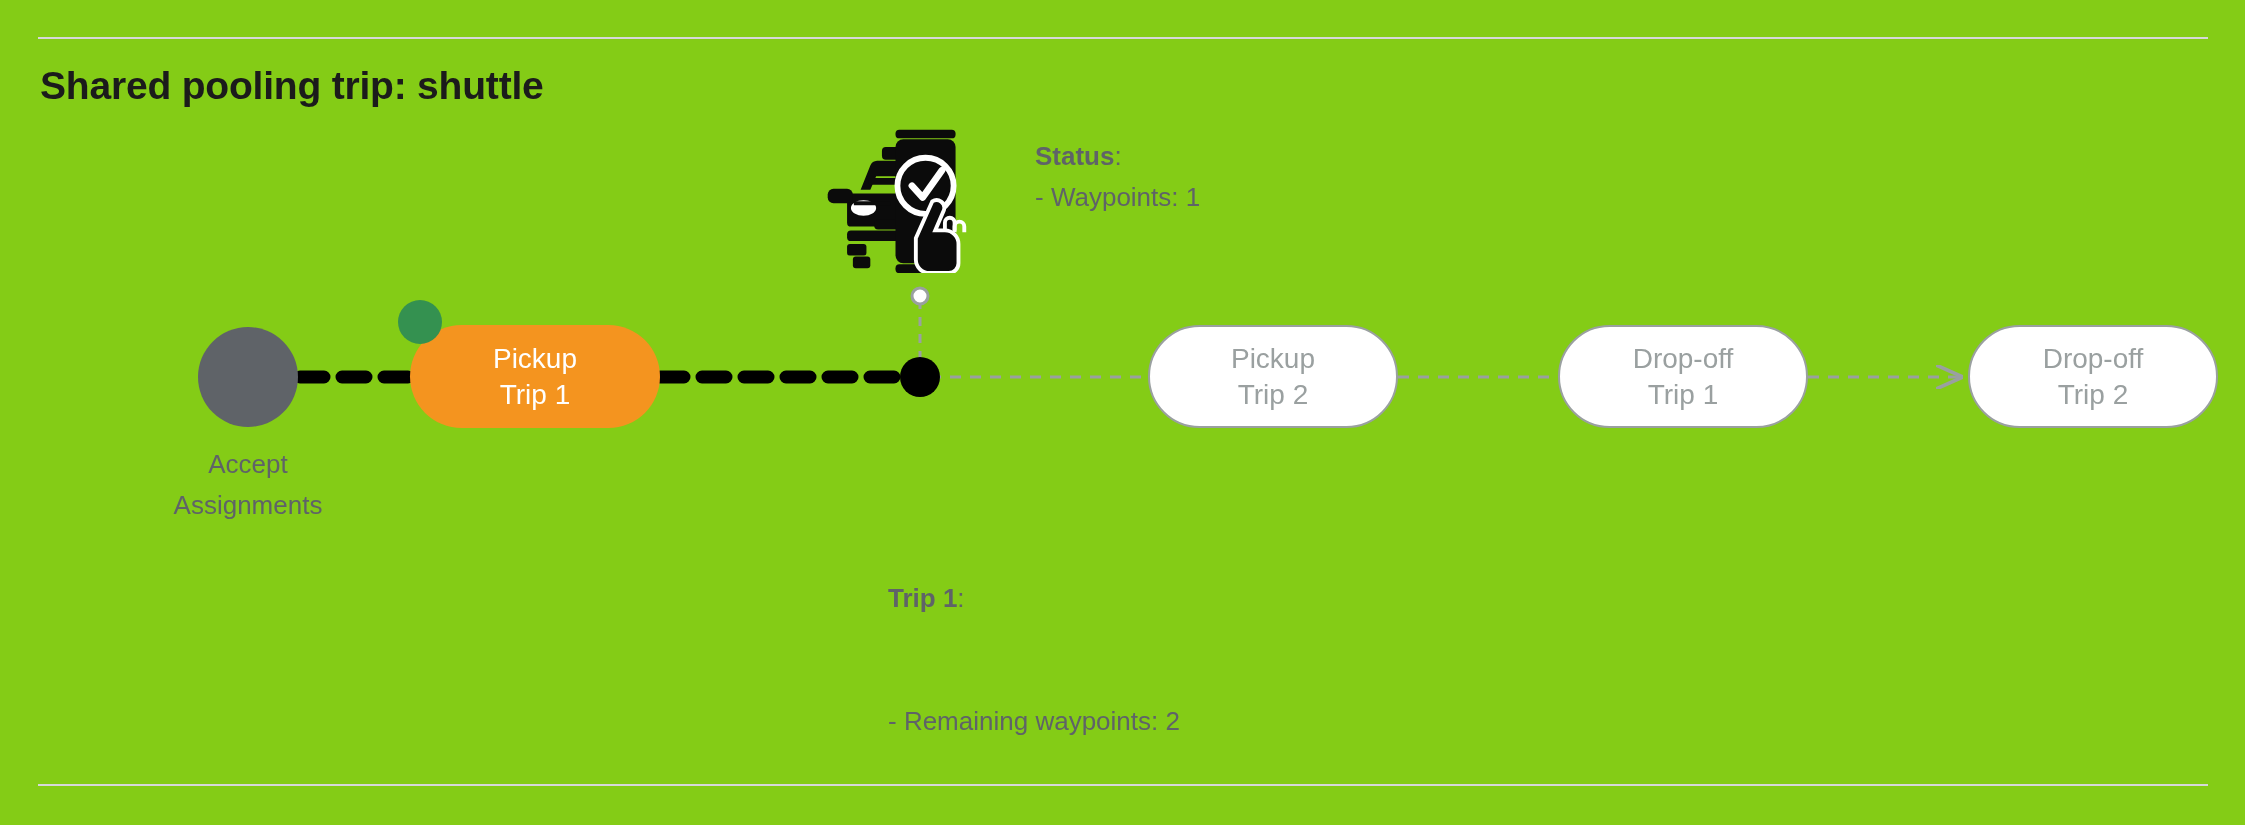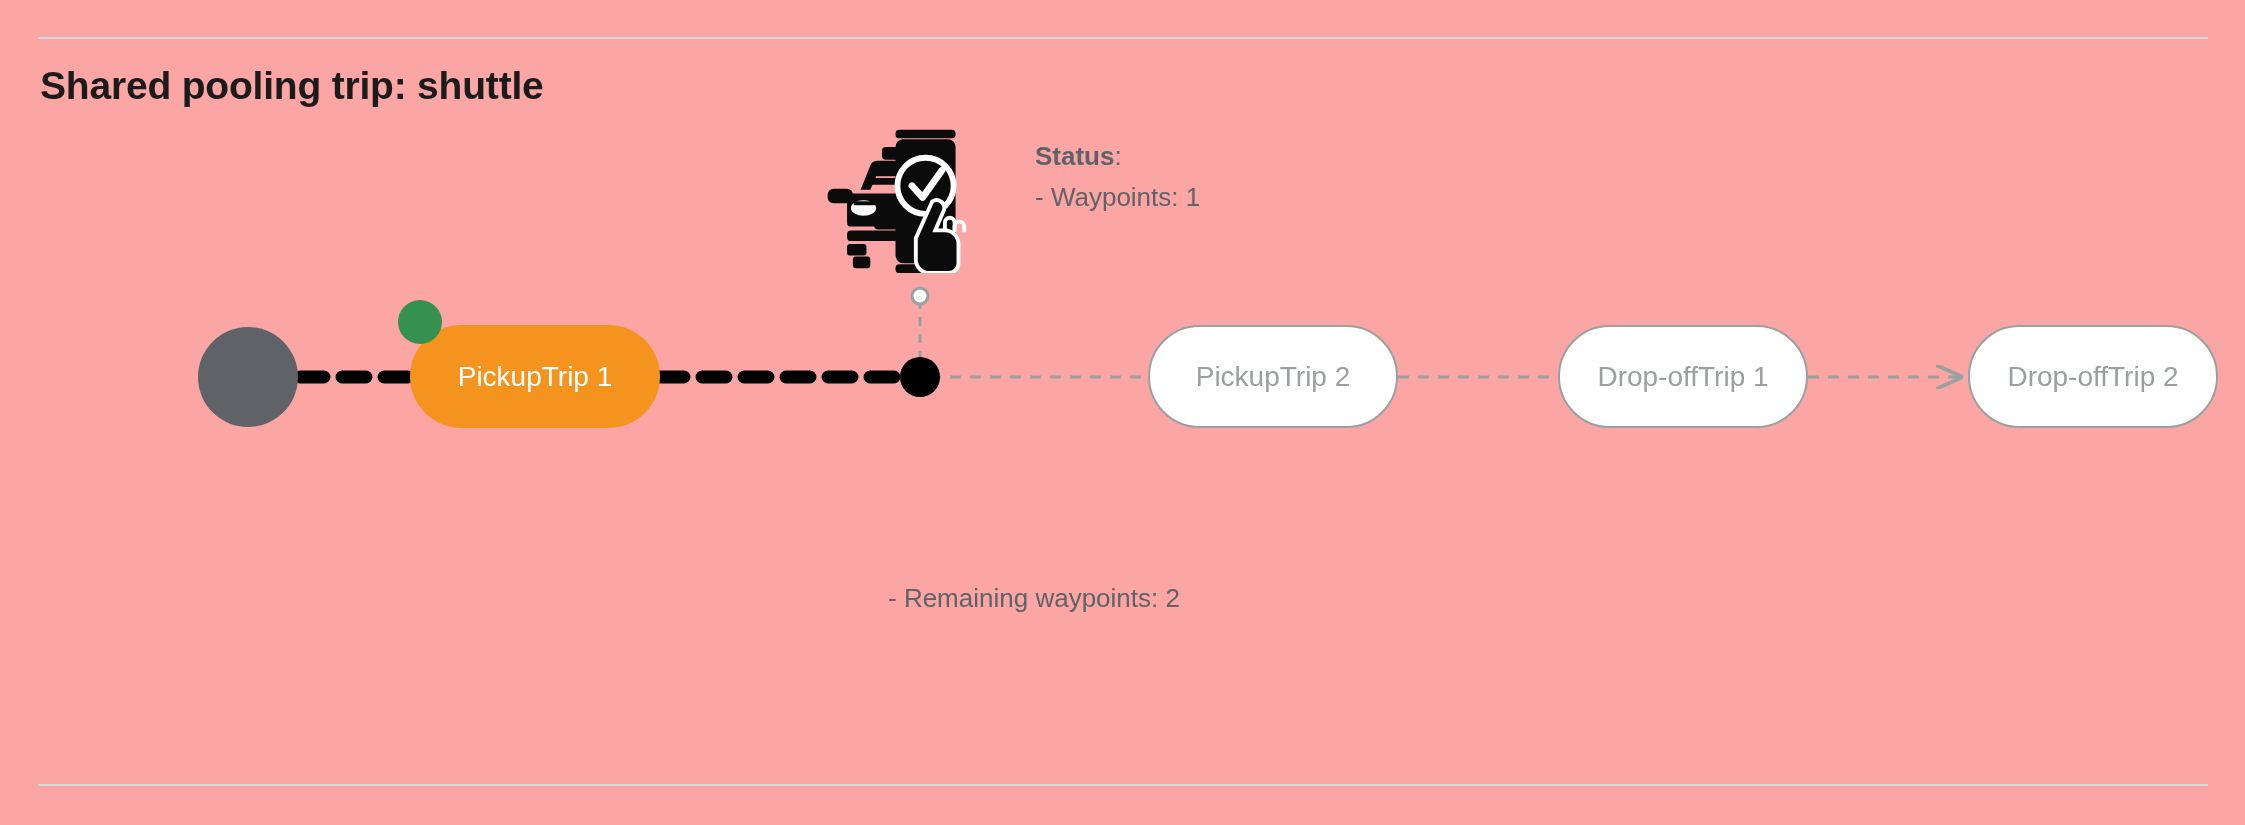--- a/index.html
+++ b/index.html
@@ -8,21 +8,21 @@
     background: #ffffff;
   }
   body {
     font-family: "Liberation Sans", sans-serif;
     -webkit-font-smoothing: antialiased;
   }
   #canvas {
     position: relative;
     width: 2245px;
     height: 825px;
-    background: #fca5a5;
+    background: #84cc16;
     overflow: hidden;
   }
   .divider {
     position: absolute;
     left: 38px;
     width: 2170px;
     height: 2px;
     background: #d6d8d9;
   }
   #divider-top { top: 37px; }
@@ -69,20 +69,21 @@
     color: #5f6368;
   }
 
   .pill {
     position: absolute;
     box-sizing: border-box;
     width: 250px;
     height: 103px;
     border-radius: 52px;
     display: flex;
+    flex-direction: column;
     align-items: center;
     justify-content: center;
     font-size: 28px;
     line-height: 36px;
     text-align: center;
   }
   .pill-active {
     background: #f4941f;
     color: #ffffff;
   }
@@ -168,20 +169,24 @@
     <circle cx="920" cy="296" r="8" fill="#ffffff" stroke="#9aa0a0" stroke-width="3"></circle>
 
     <circle cx="920" cy="377" r="20" fill="#000000"></circle>
 
     <path d="M222,378 L241,398 L277,356" fill="none" stroke="#ffffff" stroke-width="13" stroke-linecap="square" stroke-linejoin="miter"></path>
 
     <path d="M409,322 L417,331 L431,313" fill="none" stroke="#ffffff" stroke-width="6" stroke-linecap="square" stroke-linejoin="miter"></path>
   </svg>
 
   <div class="node-accept"></div>
+  <div class="node-accept-label">
+    <div>Accept</div>
+    <div>Assignments</div>
+  </div>
 
   <div class="pill pill-active" id="node-pickup-trip1">
     <div>Pickup</div>
     <div>Trip 1</div>
   </div>
   <div class="badge-check"></div>
 
   <div class="pill pill-idle" id="node-pickup-trip2">
     <div>Pickup</div>
     <div>Trip 2</div>
@@ -229,19 +234,20 @@
       <path d="M141,118 v-6 a5,5 0 0 1 10,0 v6" fill="none" stroke="#ffffff" stroke-width="4"></path>
     </g>
   </svg>
 
   <div id="vehicle-info">
     <div><span class="lbl">Status</span><span>:</span></div>
     <div>- Waypoints: 1</div>
   </div>
 
   <div id="trip-info">
+    <div><span class="lbl">Trip 1</span><span>:</span></div>
     <div>- Remaining waypoints: 2</div>
     
     
     
   </div>
 
 </div>
 
 </body></html>

